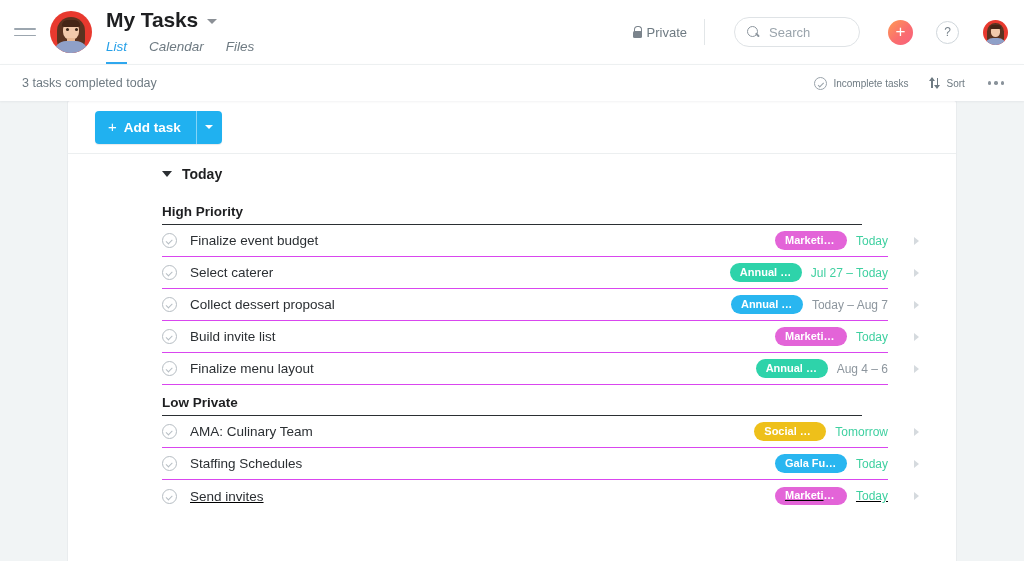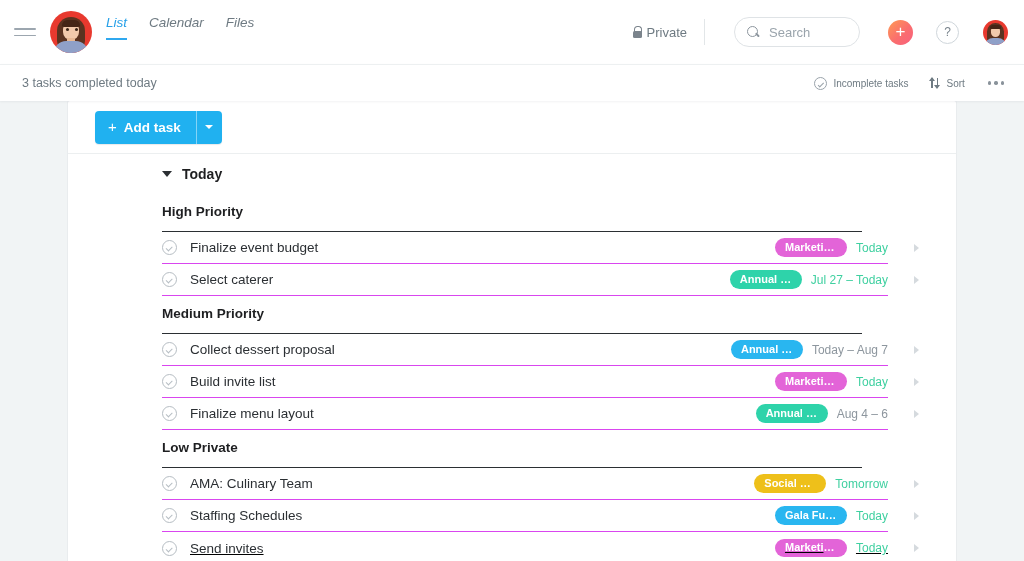--- a/index.html
+++ b/index.html
@@ -189,21 +189,21 @@
   .today-row {
     height: 40px; display: flex; align-items: center; gap: 10px; padding-left: 94px;
   }
   .tri {
     width: 0; height: 0; border-left: 5px solid transparent; border-right: 5px solid transparent;
     border-top: 6px solid #2b2f33; cursor: pointer;
   }
   .today-label { font-size: 14px; font-weight: bold; color: #1e1f21; }
 
   .section-head {
-    margin: 0 94px 0 94px; padding-bottom: 12px; border-bottom: 1.2px solid #2b2f33;
+    margin: 0 94px 0 94px; padding-bottom: 5px; border-bottom: 1.2px solid #2b2f33;
     font-size: 13.5px; font-weight: bold; color: #1e1f21; padding-top: 10px;
   }
 
   .task {
     display: flex; align-items: center; height: 32px;
     margin-left: 94px; margin-right: 68px;
     border-bottom: 1px solid #d946ef; position: relative; cursor: pointer;
   }
   .task:last-child { border-bottom: none; text-decoration: underline; }
   .tcheck {
@@ -243,20 +243,24 @@
     <div class="hair"></div>
     <div class="face"></div>
     <div class="fringe"></div>
     <div class="eye l"></div>
     <div class="eye r"></div>
     <div class="neck"></div>
     <div class="body"></div>
   </div>
 
   <div class="titleblock">
+    <div class="titlerow">
+      <div class="proj-title">My Tasks</div>
+      <div class="caret-down"></div>
+    </div>
     <div class="tabs">
       <div class="tab active">List</div>
       <div class="tab">Calendar</div>
       <div class="tab">Files</div>
     </div>
   </div>
 
   <div class="topright">
     <div class="private">
       <span class="lock"></span>
@@ -340,21 +344,20 @@
         </div>
         <div class="task">
           <span class="tcheck"></span>
           <span class="tname">Select caterer</span>
           <span class="tright">
             <span class="tag" style="background: rgb(46, 211, 170);">Annual cu...</span>
             <span class="tdate" style="color: rgb(63, 208, 160);">Jul 27 – Today</span>
           </span>
           <span class="tchev"></span>
         </div>
-        <div class="section-head">Medium Priority</div>
         <div class="task">
           <span class="tcheck"></span>
           <span class="tname">Collect dessert proposal</span>
           <span class="tright">
             <span class="tag" style="background: rgb(41, 182, 240); text-align: center;">Annual c...</span>
             <span class="tdate" style="color: rgb(141, 150, 158);">Today – Aug 7</span>
           </span>
           <span class="tchev"></span>
         </div>
         <div class="task">

